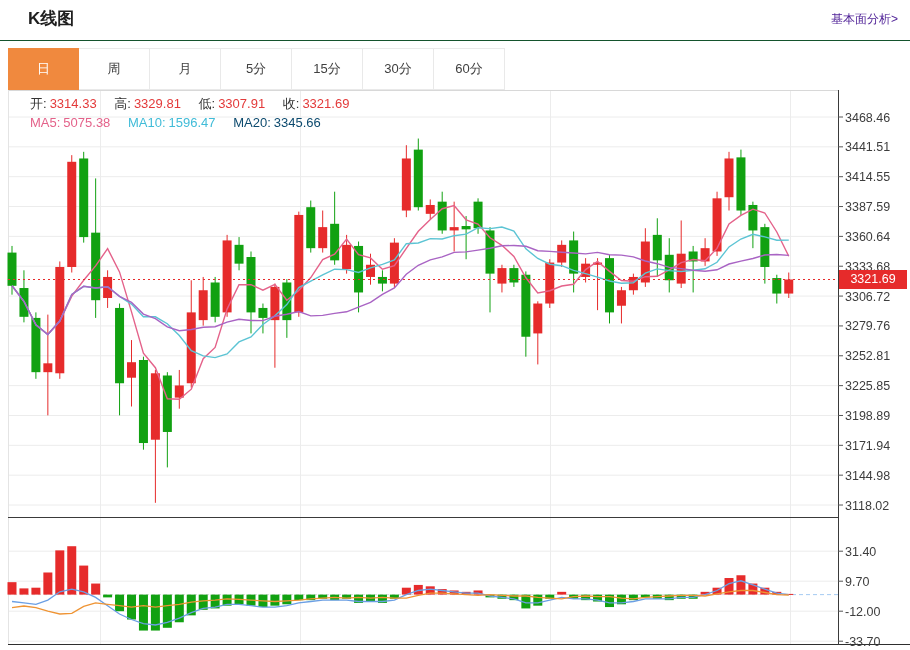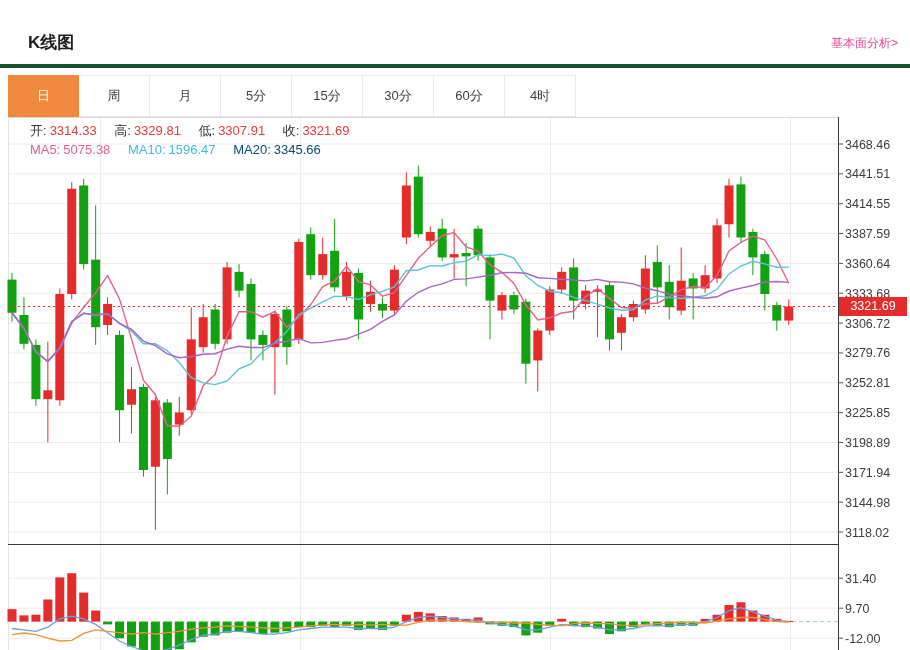--- a/index.html
+++ b/index.html
@@ -1,20 +1,20 @@
 <!DOCTYPE html>
 <html><head>
 <meta charset="utf-8">
 <style>
   html,body{margin:0;padding:0;background:#fff;}
   body{width:910px;height:650px;overflow:hidden;font-family:"Liberation Sans","DejaVu Sans",sans-serif;}
   .page{position:relative;width:910px;height:650px;background:#fff;}
-  .hdr{position:relative;height:40px;border-bottom:4px solid #14532d;margin-top:24px;}
+  .hdr{position:relative;height:40px;border-bottom:1px solid #14532d;}
   .hdr-title{position:absolute;left:28px;top:7px;font-size:17px;font-weight:bold;color:#1f1f1f;}
-  .hdr-link{position:absolute;right:12px;top:11px;font-size:12px;color:#ec4899;cursor:pointer;text-decoration:none;}
+  .hdr-link{position:absolute;right:12px;top:11px;font-size:12px;color:#4c1d95;cursor:pointer;text-decoration:none;}
   .tabbar{display:flex;margin:7px 0 0 8px;height:42px;}
   .tab{width:71px;height:42px;box-sizing:border-box;border:1px solid #e9e9e9;border-left:none;
        line-height:40px;text-align:center;font-size:13px;color:#404040;background:#fff;cursor:pointer;}
   .tab:first-child{border-left:1px solid #e9e9e9;}
   .tab.active{background:#f0893e;border-color:#f0893e;color:#fff;}
   .chart-wrap{position:relative;width:910px;height:560px;}
   #chart-svg{position:absolute;left:0;top:0;}
   .ovl{position:absolute;font-size:13px;white-space:nowrap;pointer-events:none;}
   .ovl span{margin-right:3px;}
   .ovl .gap{margin-right:14px;}
@@ -36,21 +36,20 @@
   </div>
 
   <div class="tabbar">
     <div class="tab active">日</div>
     <div class="tab">周</div>
     <div class="tab">月</div>
     <div class="tab">5分</div>
     <div class="tab">15分</div>
     <div class="tab">30分</div>
     <div class="tab">60分</div>
-    <div class="tab">4时</div>
   </div>
 
   <div class="chart-wrap">
     <svg id="chart-svg" width="910" height="560">
         <line x1="100.5" y1="0" x2="100.5" y2="555" stroke="#ececec"></line>
         <line x1="300.5" y1="0" x2="300.5" y2="555" stroke="#ececec"></line>
         <line x1="550.5" y1="0" x2="550.5" y2="555" stroke="#ececec"></line>
         <line x1="790.5" y1="0" x2="790.5" y2="555" stroke="#ececec"></line>
         <line x1="8" y1="27" x2="838" y2="27" stroke="#ececec"></line>
         <line x1="8" y1="56.84" x2="838" y2="56.84" stroke="#ececec"></line>

